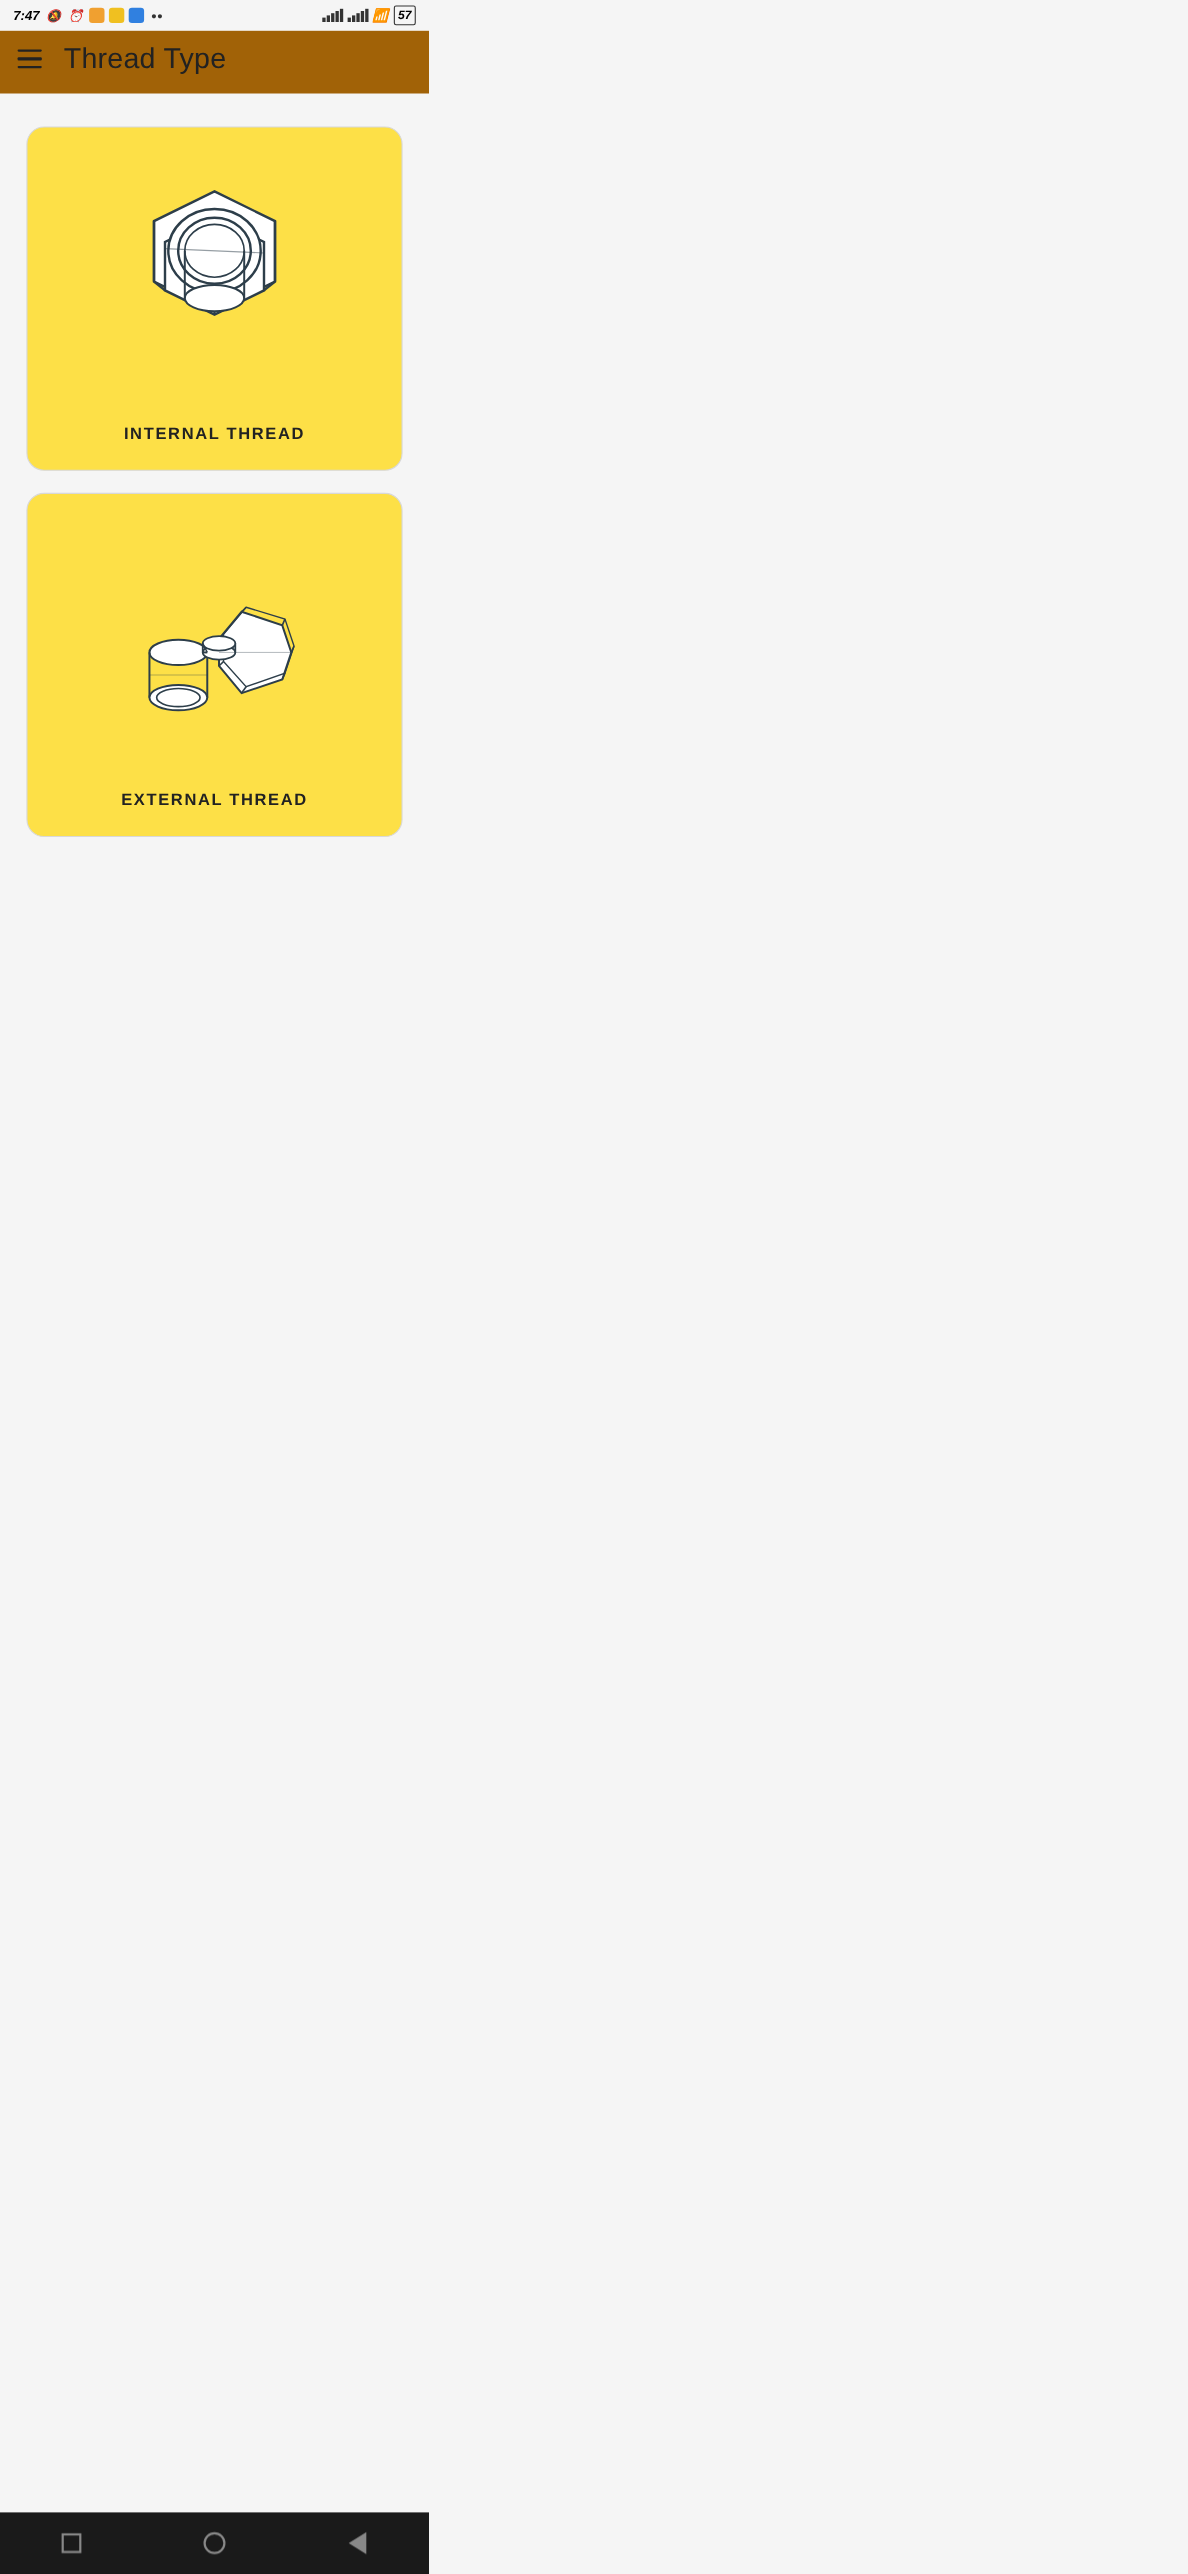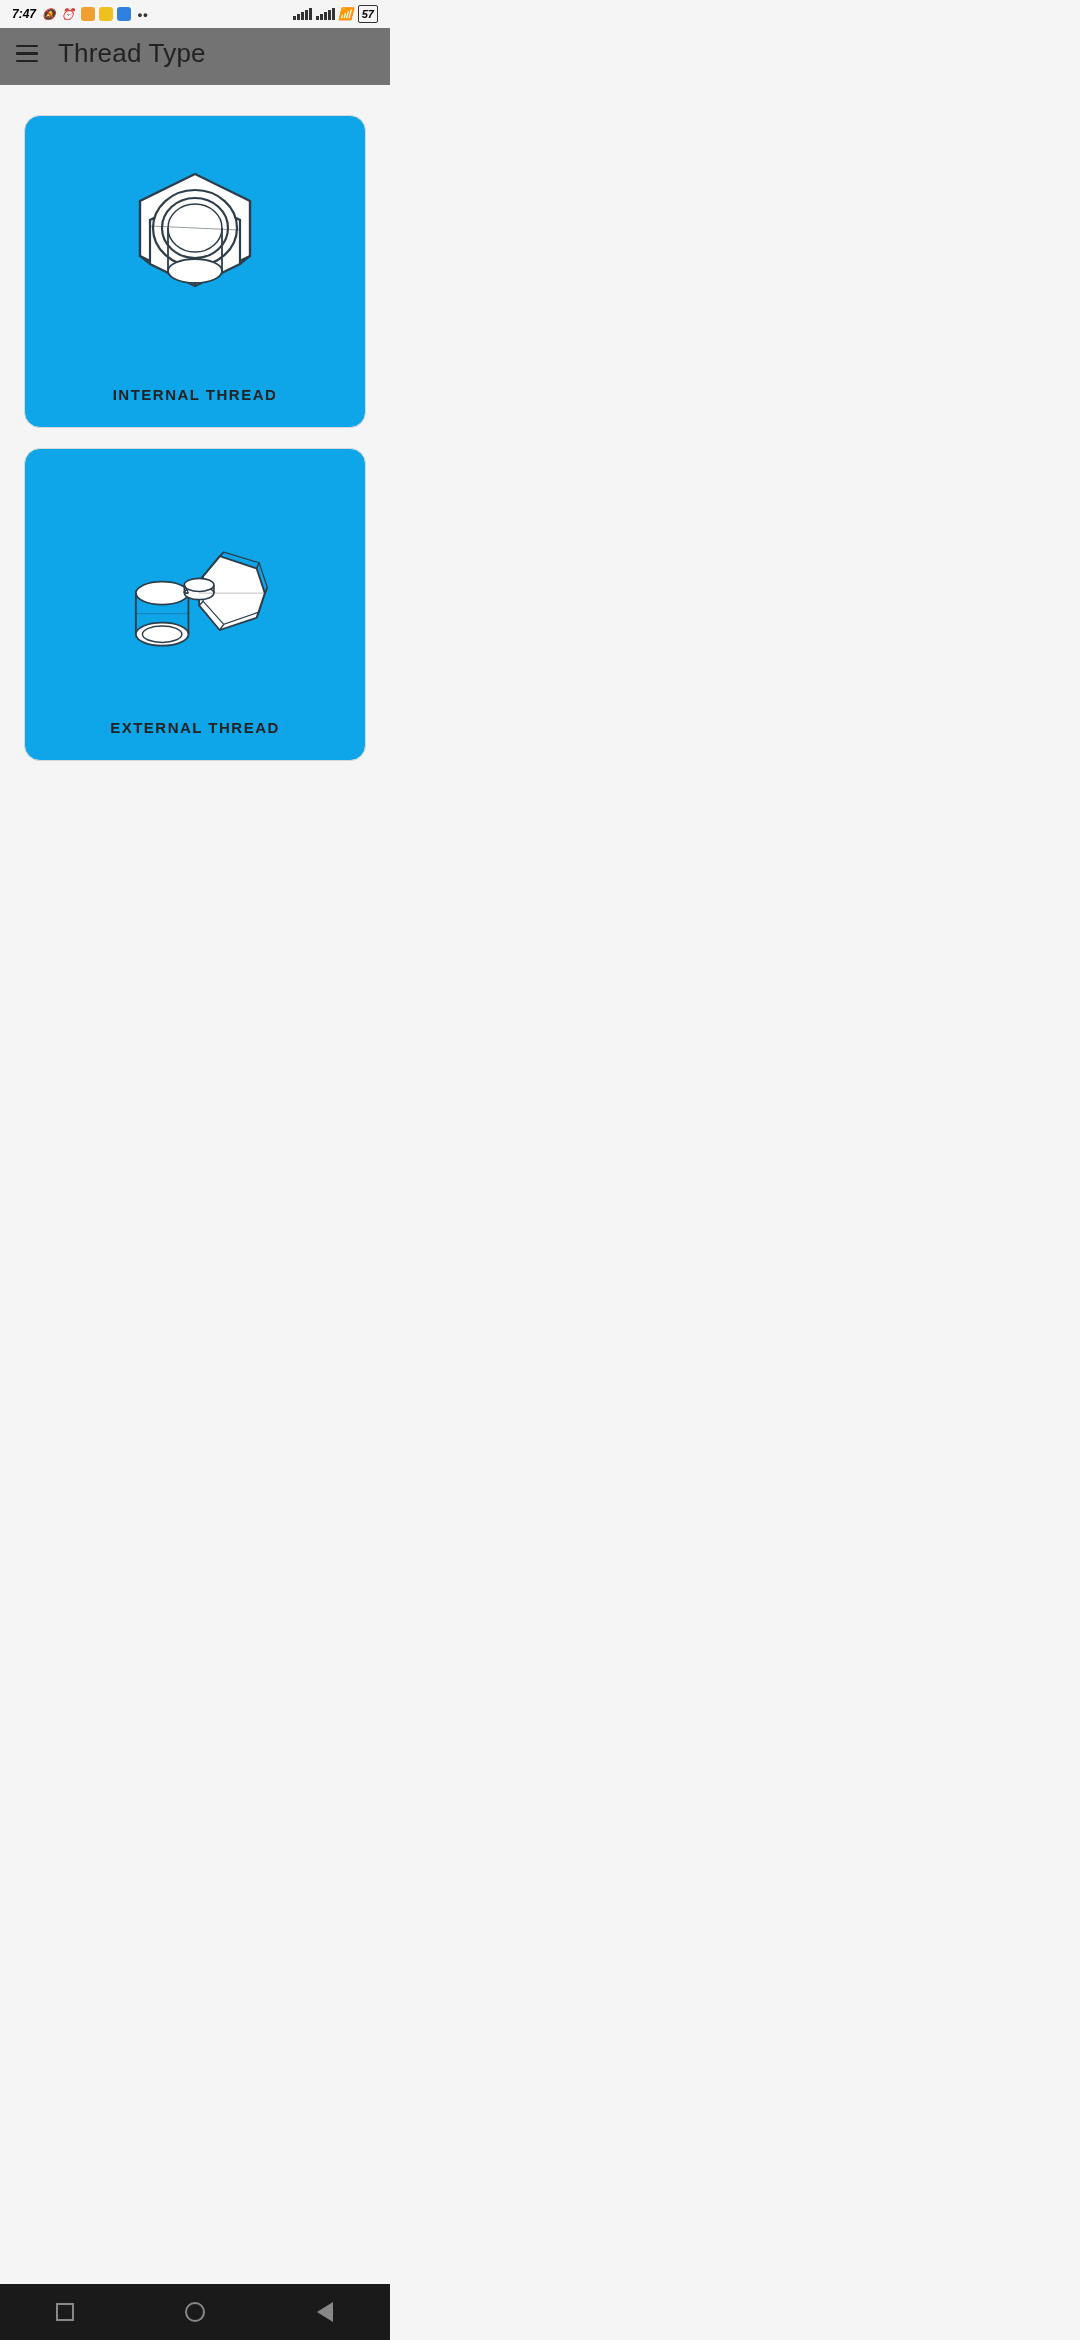--- a/index.html
+++ b/index.html
@@ -62,21 +62,21 @@
     .battery-icon {
       font-size: 11px;
       border: 1.5px solid #333;
       border-radius: 2px;
       padding: 2px 3px;
       position: relative;
     }
 
     
     .header {
-      background: #737373;
+      background: #a16207;
       padding: 10px 16px 16px 16px;
       display: flex;
       align-items: center;
       gap: 20px;
     }
 
     .hamburger {
       display: flex;
       flex-direction: column;
       gap: 5px;
@@ -101,21 +101,21 @@
     
     .content {
       padding: 30px 24px 30px 24px;
       display: flex;
       flex-direction: column;
       gap: 20px;
     }
 
     
     .thread-card {
-      background: #0ea5e9;
+      background: #fde047;
       border: 1.5px solid #d8d8d8;
       border-radius: 16px;
       padding: 30px 20px 24px 20px;
       display: flex;
       flex-direction: column;
       align-items: center;
       cursor: pointer;
     }
 
     .card-label {

